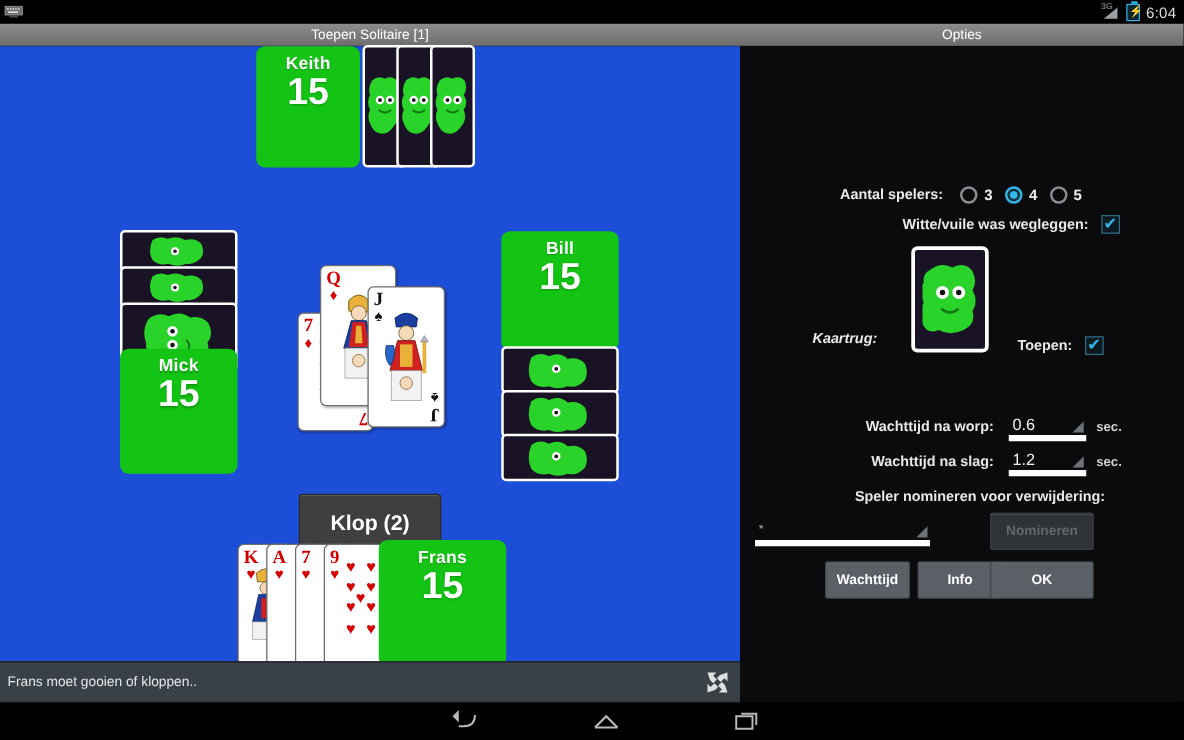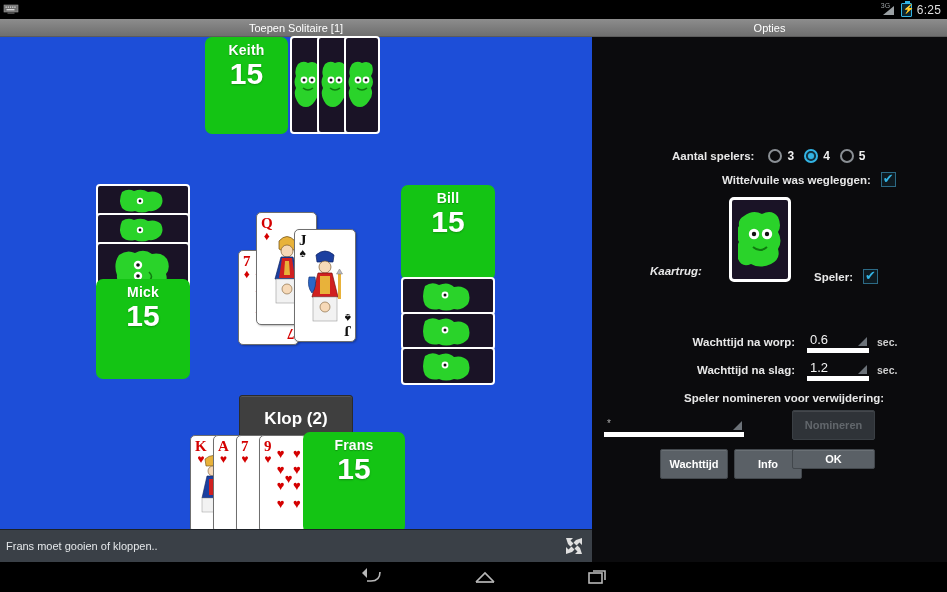--- a/index.html
+++ b/index.html
@@ -179,21 +179,21 @@
       </svg>
     </div>
     <div class="sb-right">
       <div class="sig">
         <span class="g3">3G</span>
         <span class="bars"></span>
       </div>
       <div class="batt">
         <span class="bolt">⚡</span>
       </div>
-      <div class="sb-time">6:25</div>
+      <div class="sb-time">6:04</div>
     </div>
   </div>
 
   <div class="titlebar" id="title-game">
     <span>Toepen Solitaire [1]</span>
   </div>
   <div class="titlebar" id="title-opts">
     <span>Opties</span>
   </div>
 
@@ -462,21 +462,21 @@
 
     <div class="opt-row" style="left:130px; top:135px;">
       <span class="opt-label bold">Witte/vuile was wegleggen:</span>
       <span class="checkbox" style="margin-left:10px;"></span>
     </div>
 
     <div class="opt-row" style="left:58px; top:228px;font-style:italic;">
       <span class="opt-label bold">Kaartrug:</span>
     </div>
     <div class="opt-row" style="left:222px; top:232px;">
-      <span class="opt-label bold">Speler:</span>
+      <span class="opt-label bold">Toepen:</span>
       <span class="checkbox" style="margin-left:10px;"></span>
     </div>
 
     <div class="opt-row" style="left:98px; top:294px; width:230px;">
       <span class="opt-label bold" style="width:105px; text-align:right;">Wachttijd na worp:</span>
       <span class="spinner" style="width:62px; margin-left:12px;">
         <span class="val">0.6</span>
         <span class="tri"></span>
       </span>
       <span class="unit">sec.</span>
@@ -497,21 +497,21 @@
 
     <div class="spinner" style="position:absolute; left:12px; top:378px; width:140px;">
       <span class="val" style="font-size:10px; color:#aaa;">*</span>
       <span class="tri"></span>
     </div>
 
     <div class="btn disabled" style="position:absolute; left:200px; top:373px; width:83px; height:30px;">Nomineren</div>
 
     <div class="btn" style="position:absolute; left:68px; top:376px; margin-top:36px; width:68px; height:30px;">Wachttijd</div>
     <div class="btn" style="position:absolute; left:142px; top:376px; margin-top:36px; width:68px; height:30px;">Info</div>
-    <div class="btn" style="position:absolute; left:200px; top:376px; margin-top:36px; width:83px; height:20px;">OK</div>
+    <div class="btn" style="position:absolute; left:200px; top:376px; margin-top:36px; width:83px; height:30px;">OK</div>
   </div>
 
   <div class="cardback-preview">
     <span class="blob">
       <svg width="44" height="62" viewBox="0 0 44 62">
         <path d="M6 7 q9 -7 18 -2 q10 -5 16 3 q4 9 0 15 q5 9 0 17 q3 10 -7 15 q-11 5 -20 0 q-9 4 -13 -5 q-3 -10 1 -17 q-5 -9 0 -16 q-1 -7 5 -10z" fill="#2ad32a"></path>
         <circle cx="16" cy="25" r="5.2" fill="#fff"></circle>
         <circle cx="29" cy="25" r="5.2" fill="#fff"></circle>
         <circle cx="16" cy="25" r="2.2" fill="#111"></circle>
         <circle cx="29" cy="25" r="2.2" fill="#111"></circle>

